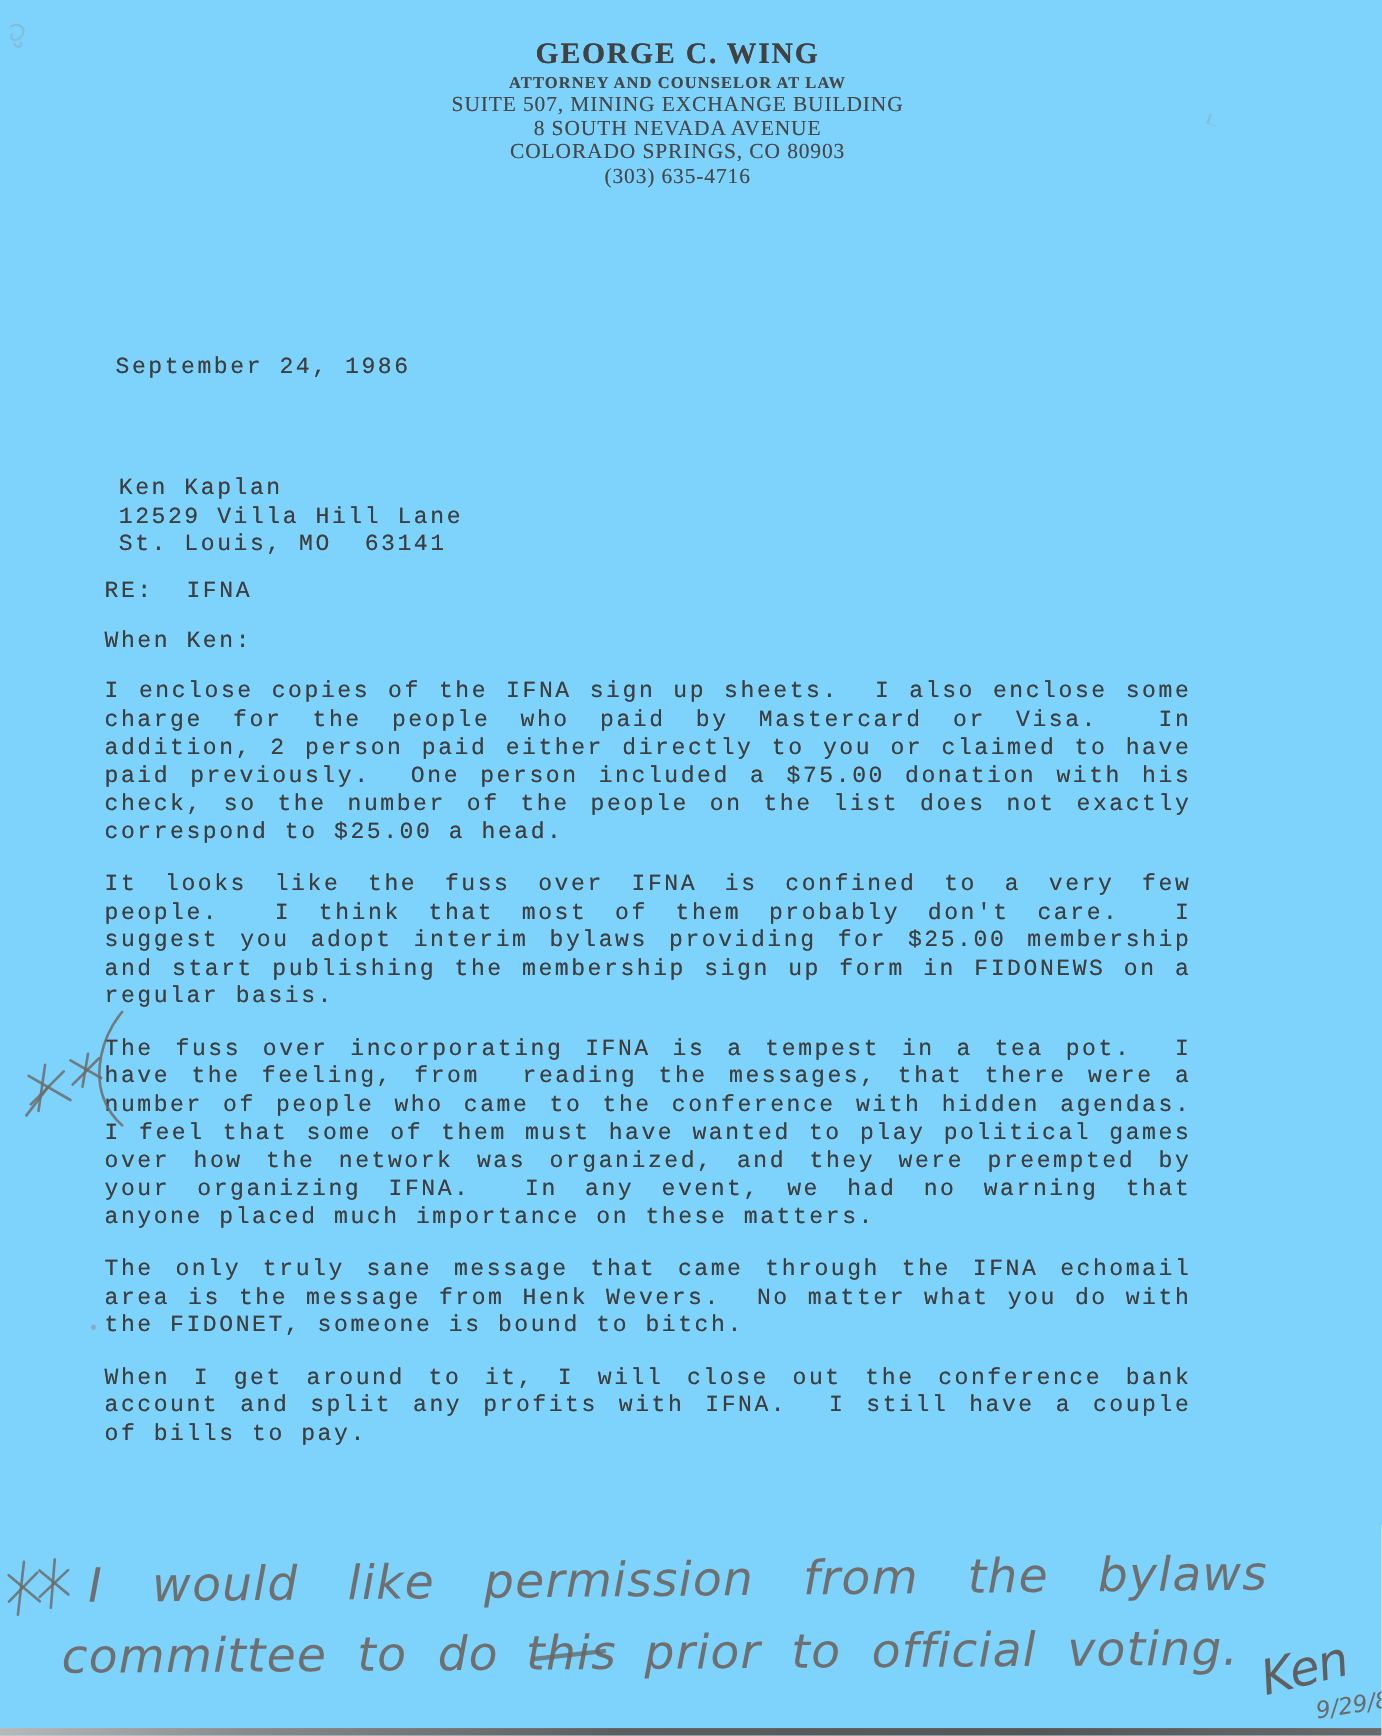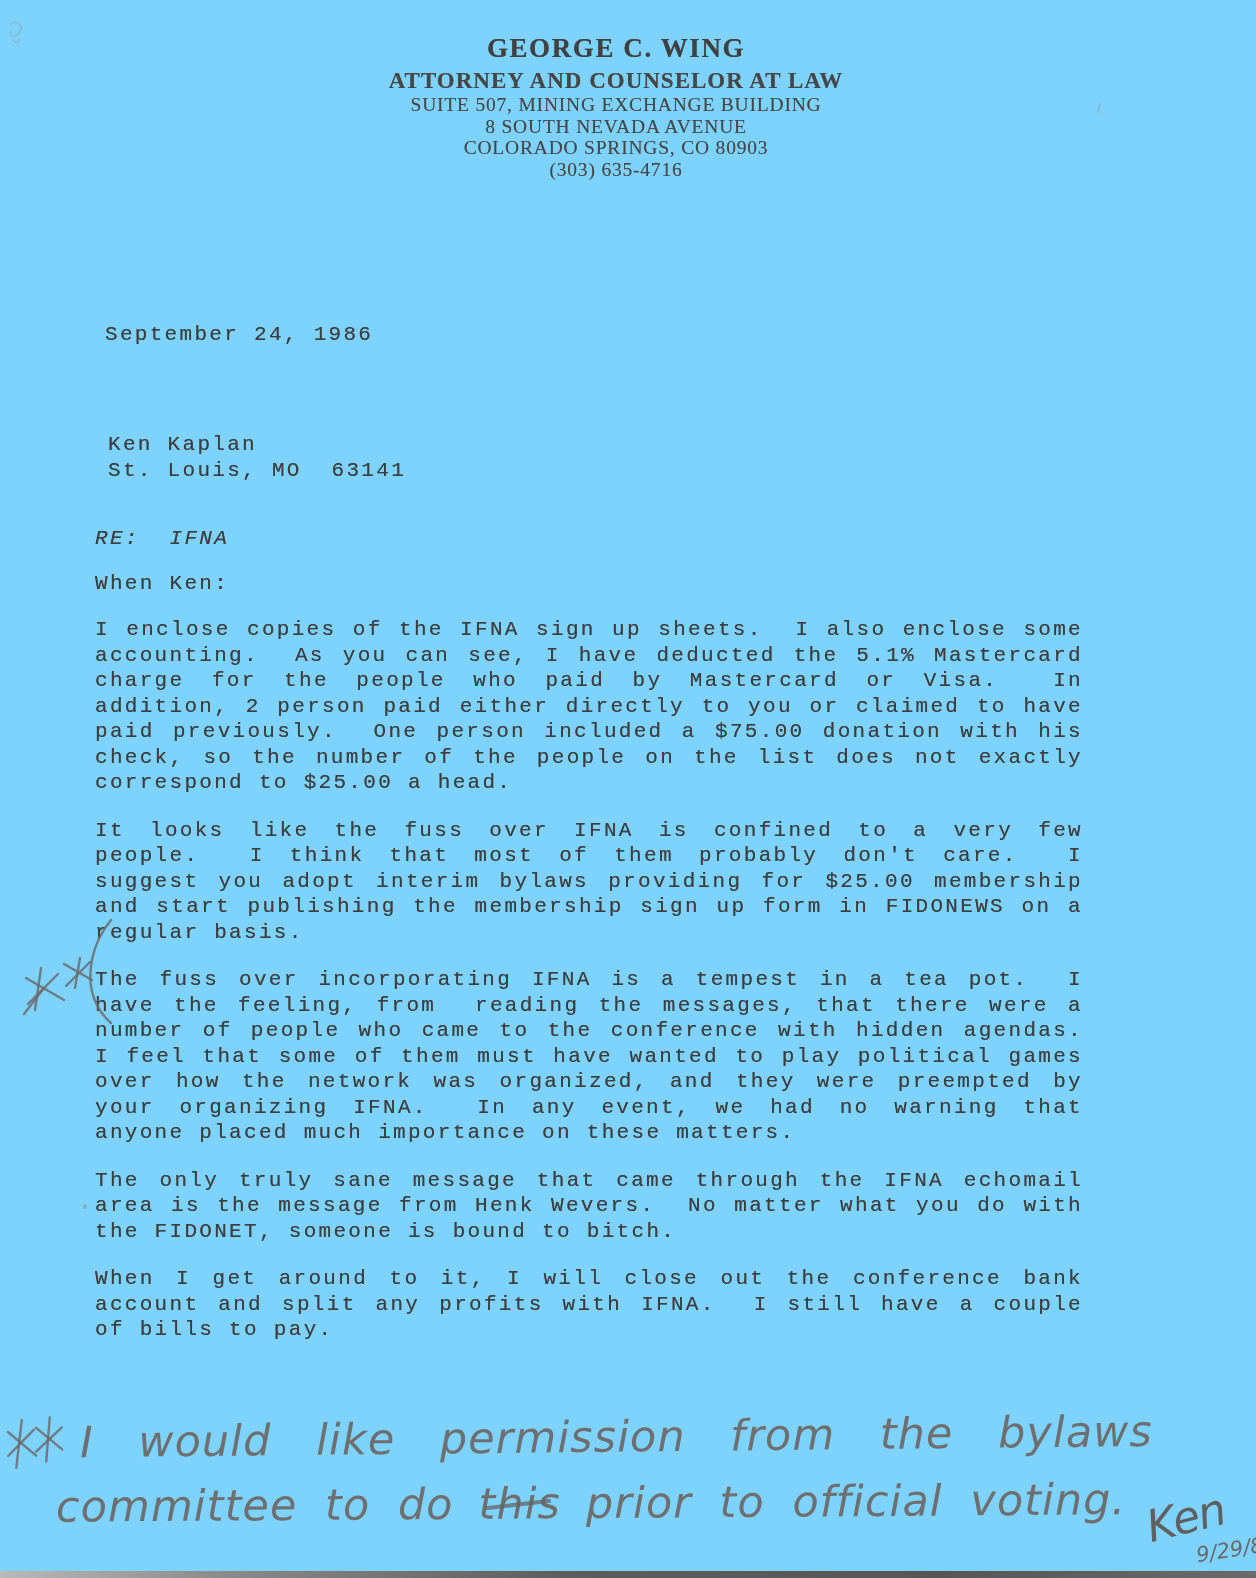--- a/index.html
+++ b/index.html
@@ -16,40 +16,40 @@
     position:absolute;top:33px;left:0;right:24px;
     text-align:center;
     font-family:"Liberation Serif", serif;
     color:#474747;
   }
   .lh-name{
     font-size:27px;font-weight:bold;letter-spacing:1.6px;color:#414141;
     text-shadow:0 0 .5px rgba(70,70,70,.75);
   }
   .lh-title{
-    font-size:23px;font-weight:bold;letter-spacing:1px;margin-top:4px;
+    font-size:15px;font-weight:bold;letter-spacing:1px;margin-top:4px;
     text-shadow:0 0 .5px rgba(70,70,70,.6);
   }
   .lh-line{
     font-size:19.5px;letter-spacing:.8px;line-height:21.5px;
     text-shadow:0 0 .5px rgba(70,70,70,.45);
   }
   
   .tw{
     font-family:"Liberation Mono", monospace;
     font-size:21px;
     letter-spacing:2.3px;
     line-height:25.5px;
     color:#3e3e3e;
     text-shadow:0 0 .6px rgba(62,62,62,.65);
     white-space:nowrap;
   }
   .date-line{position:absolute;left:105px;top:322px;}
   .recipient{position:absolute;left:108px;top:432px;}
-  .subject-line{position:absolute;left:95px;top:526px;font-style:italic;}
+  .subject-line{position:absolute;left:95px;top:526px;}
   .salutation{position:absolute;left:95px;top:571px;}
   .letter-body{
     position:absolute;left:95px;top:617px;width:988px;
     white-space:normal;
   }
   .para{margin:0 0 22px 0;}
   .bline{white-space:normal;}
   .bline.jl{text-align:justify;text-align-last:justify;}
   
   .pencil{
@@ -121,30 +121,30 @@
     <div class="lh-line">SUITE 507, MINING EXCHANGE BUILDING</div>
     <div class="lh-line">8 SOUTH NEVADA AVENUE</div>
     <div class="lh-line">COLORADO SPRINGS, CO 80903</div>
     <div class="lh-line">(303) 635-4716</div>
   </header>
 
   <div class="tw date-line">September 24, 1986</div>
 
   <div class="tw recipient">
     <div>Ken Kaplan</div>
+    <div>12529 Villa Hill Lane</div>
     <div>St. Louis, MO&nbsp; 63141</div>
   </div>
 
   <div class="tw subject-line">RE:&nbsp; IFNA</div>
   <div class="tw salutation">When Ken:</div>
 
   <div class="tw letter-body" id="letter-body">
       <div class="para">
         <div class="bline jl">I enclose copies of the IFNA sign up sheets.&nbsp; I also enclose some</div>
-        <div class="bline jl">accounting.&nbsp; As you can see, I have deducted the 5.1% Mastercard</div>
         <div class="bline jl">charge for the people who paid by Mastercard or Visa.&nbsp; In</div>
         <div class="bline jl">addition, 2 person paid either directly to you or claimed to have</div>
         <div class="bline jl">paid previously.&nbsp; One person included a $75.00 donation with his</div>
         <div class="bline jl">check, so the number of the people on the list does not exactly</div>
         <div class="bline">correspond to $25.00 a head.</div>
       </div>
       <div class="para">
         <div class="bline jl">It looks like the fuss over IFNA is confined to a very few</div>
         <div class="bline jl">people.&nbsp; I think that most of them probably don't care.&nbsp; I</div>
         <div class="bline jl">suggest you adopt interim bylaws providing for $25.00 membership</div>

